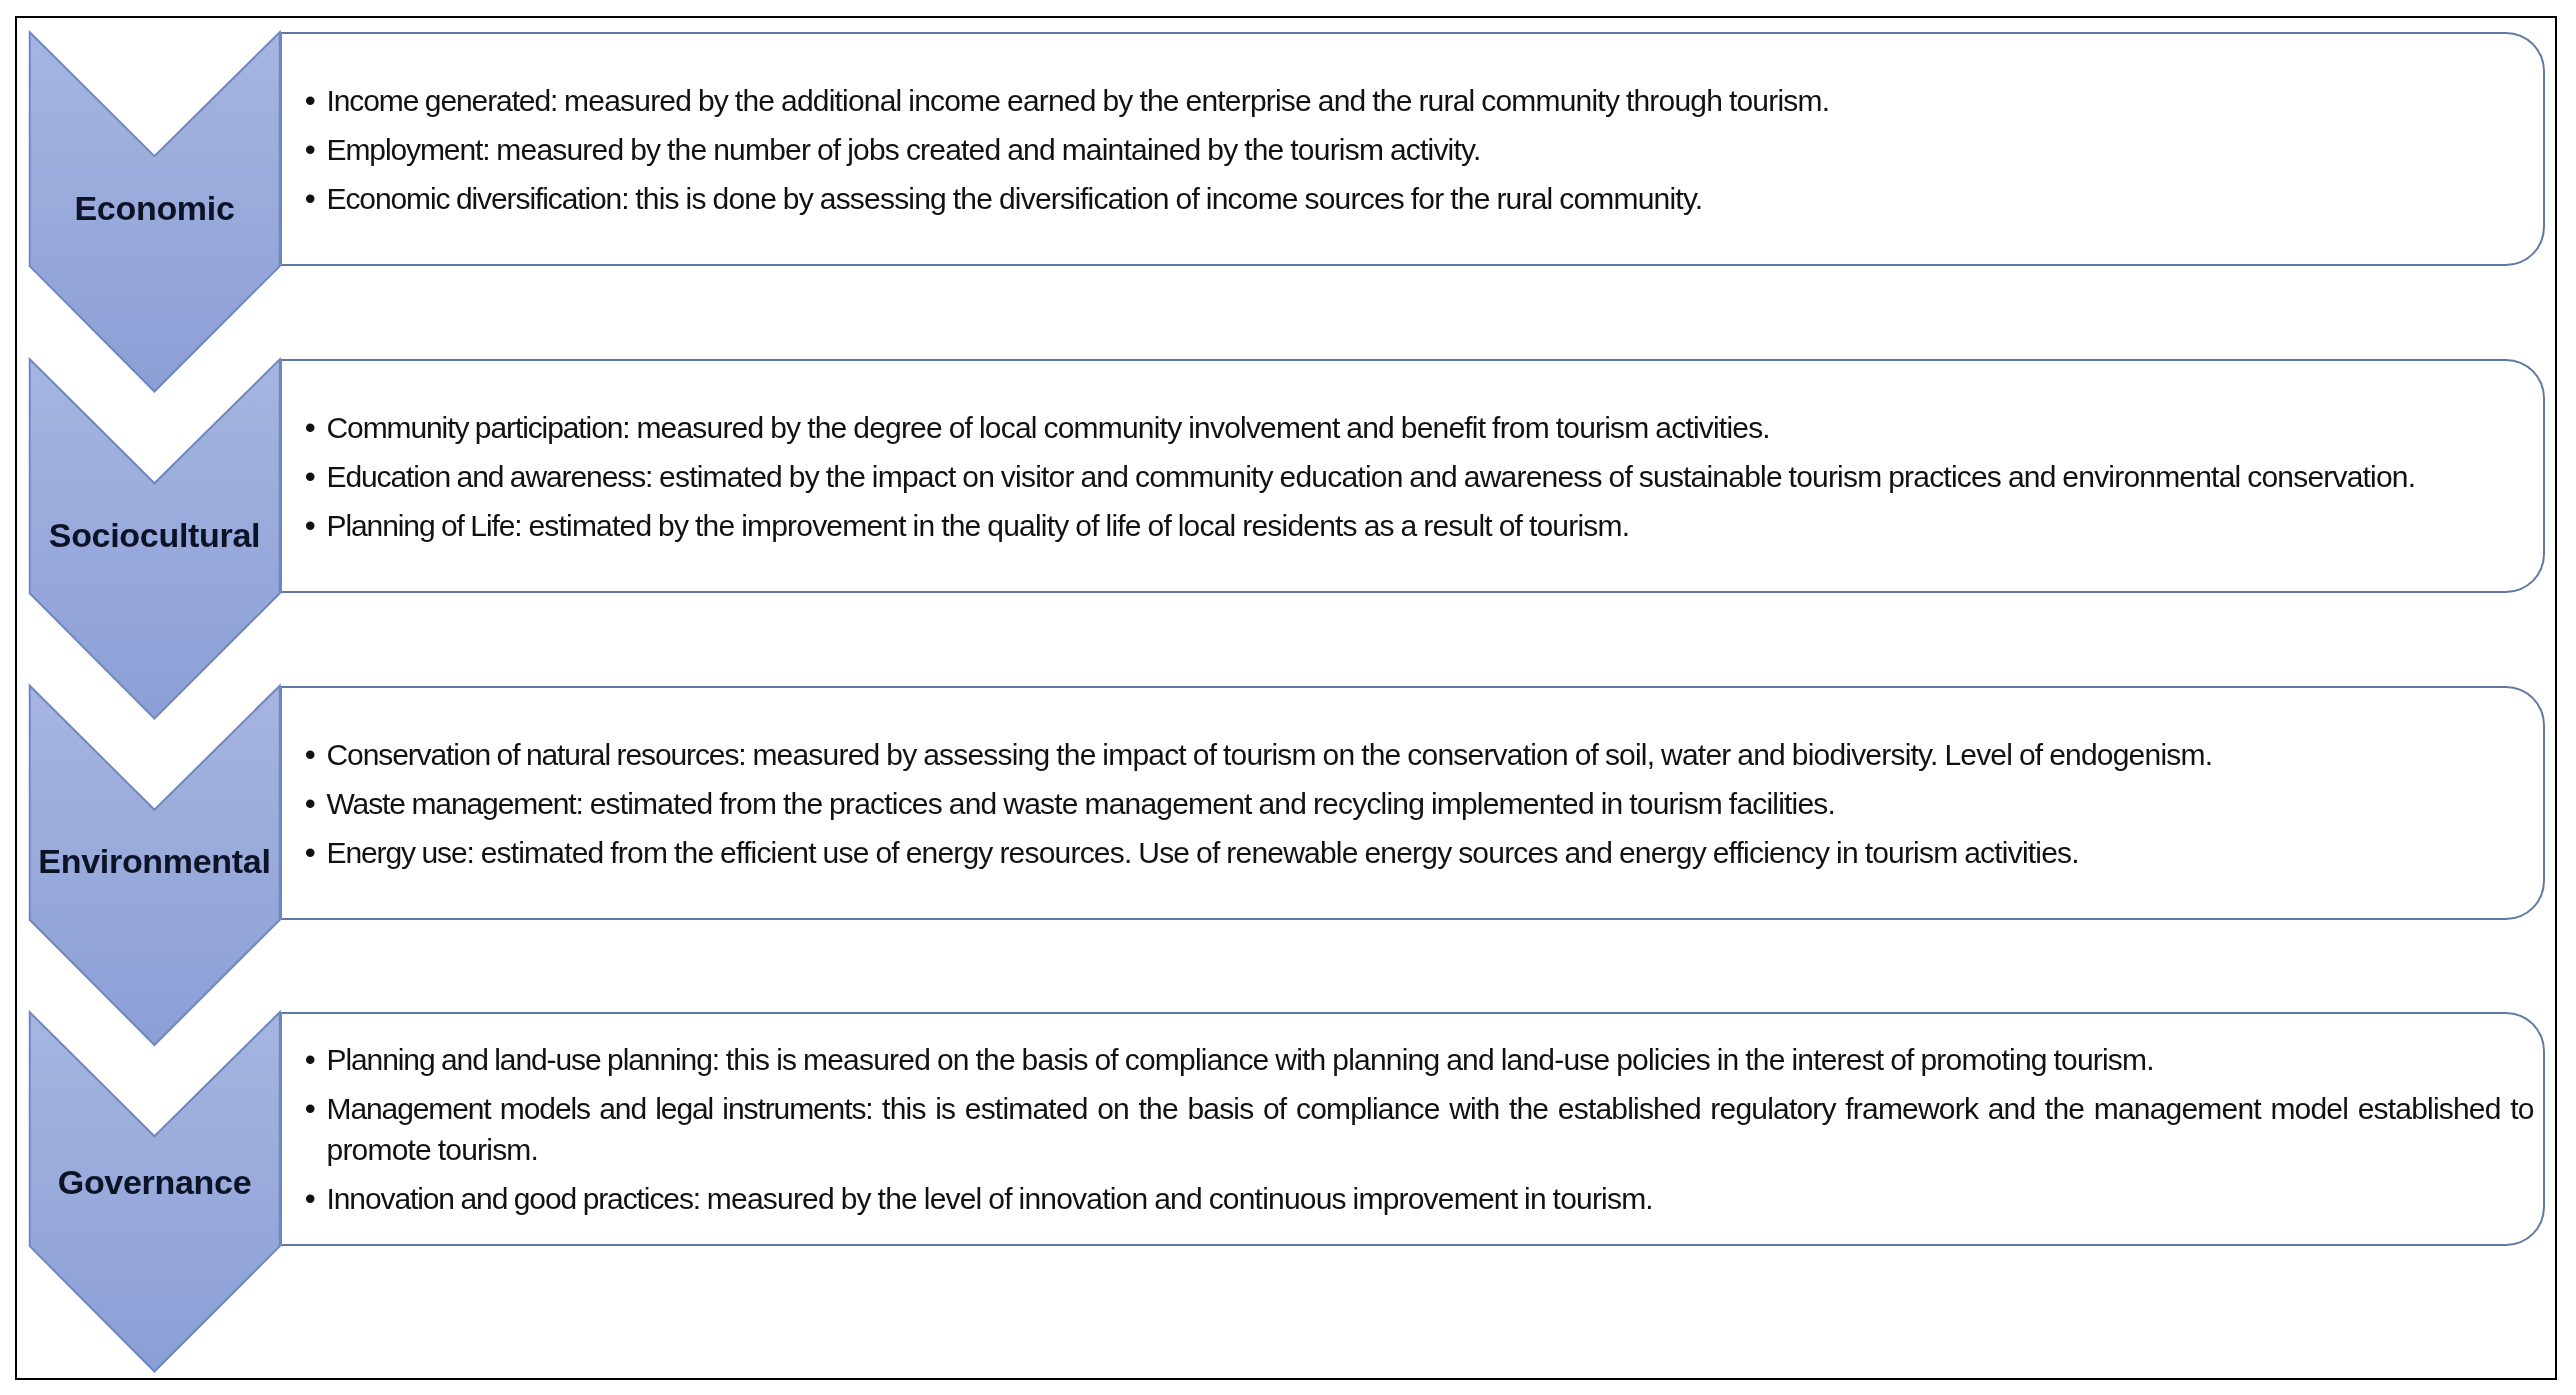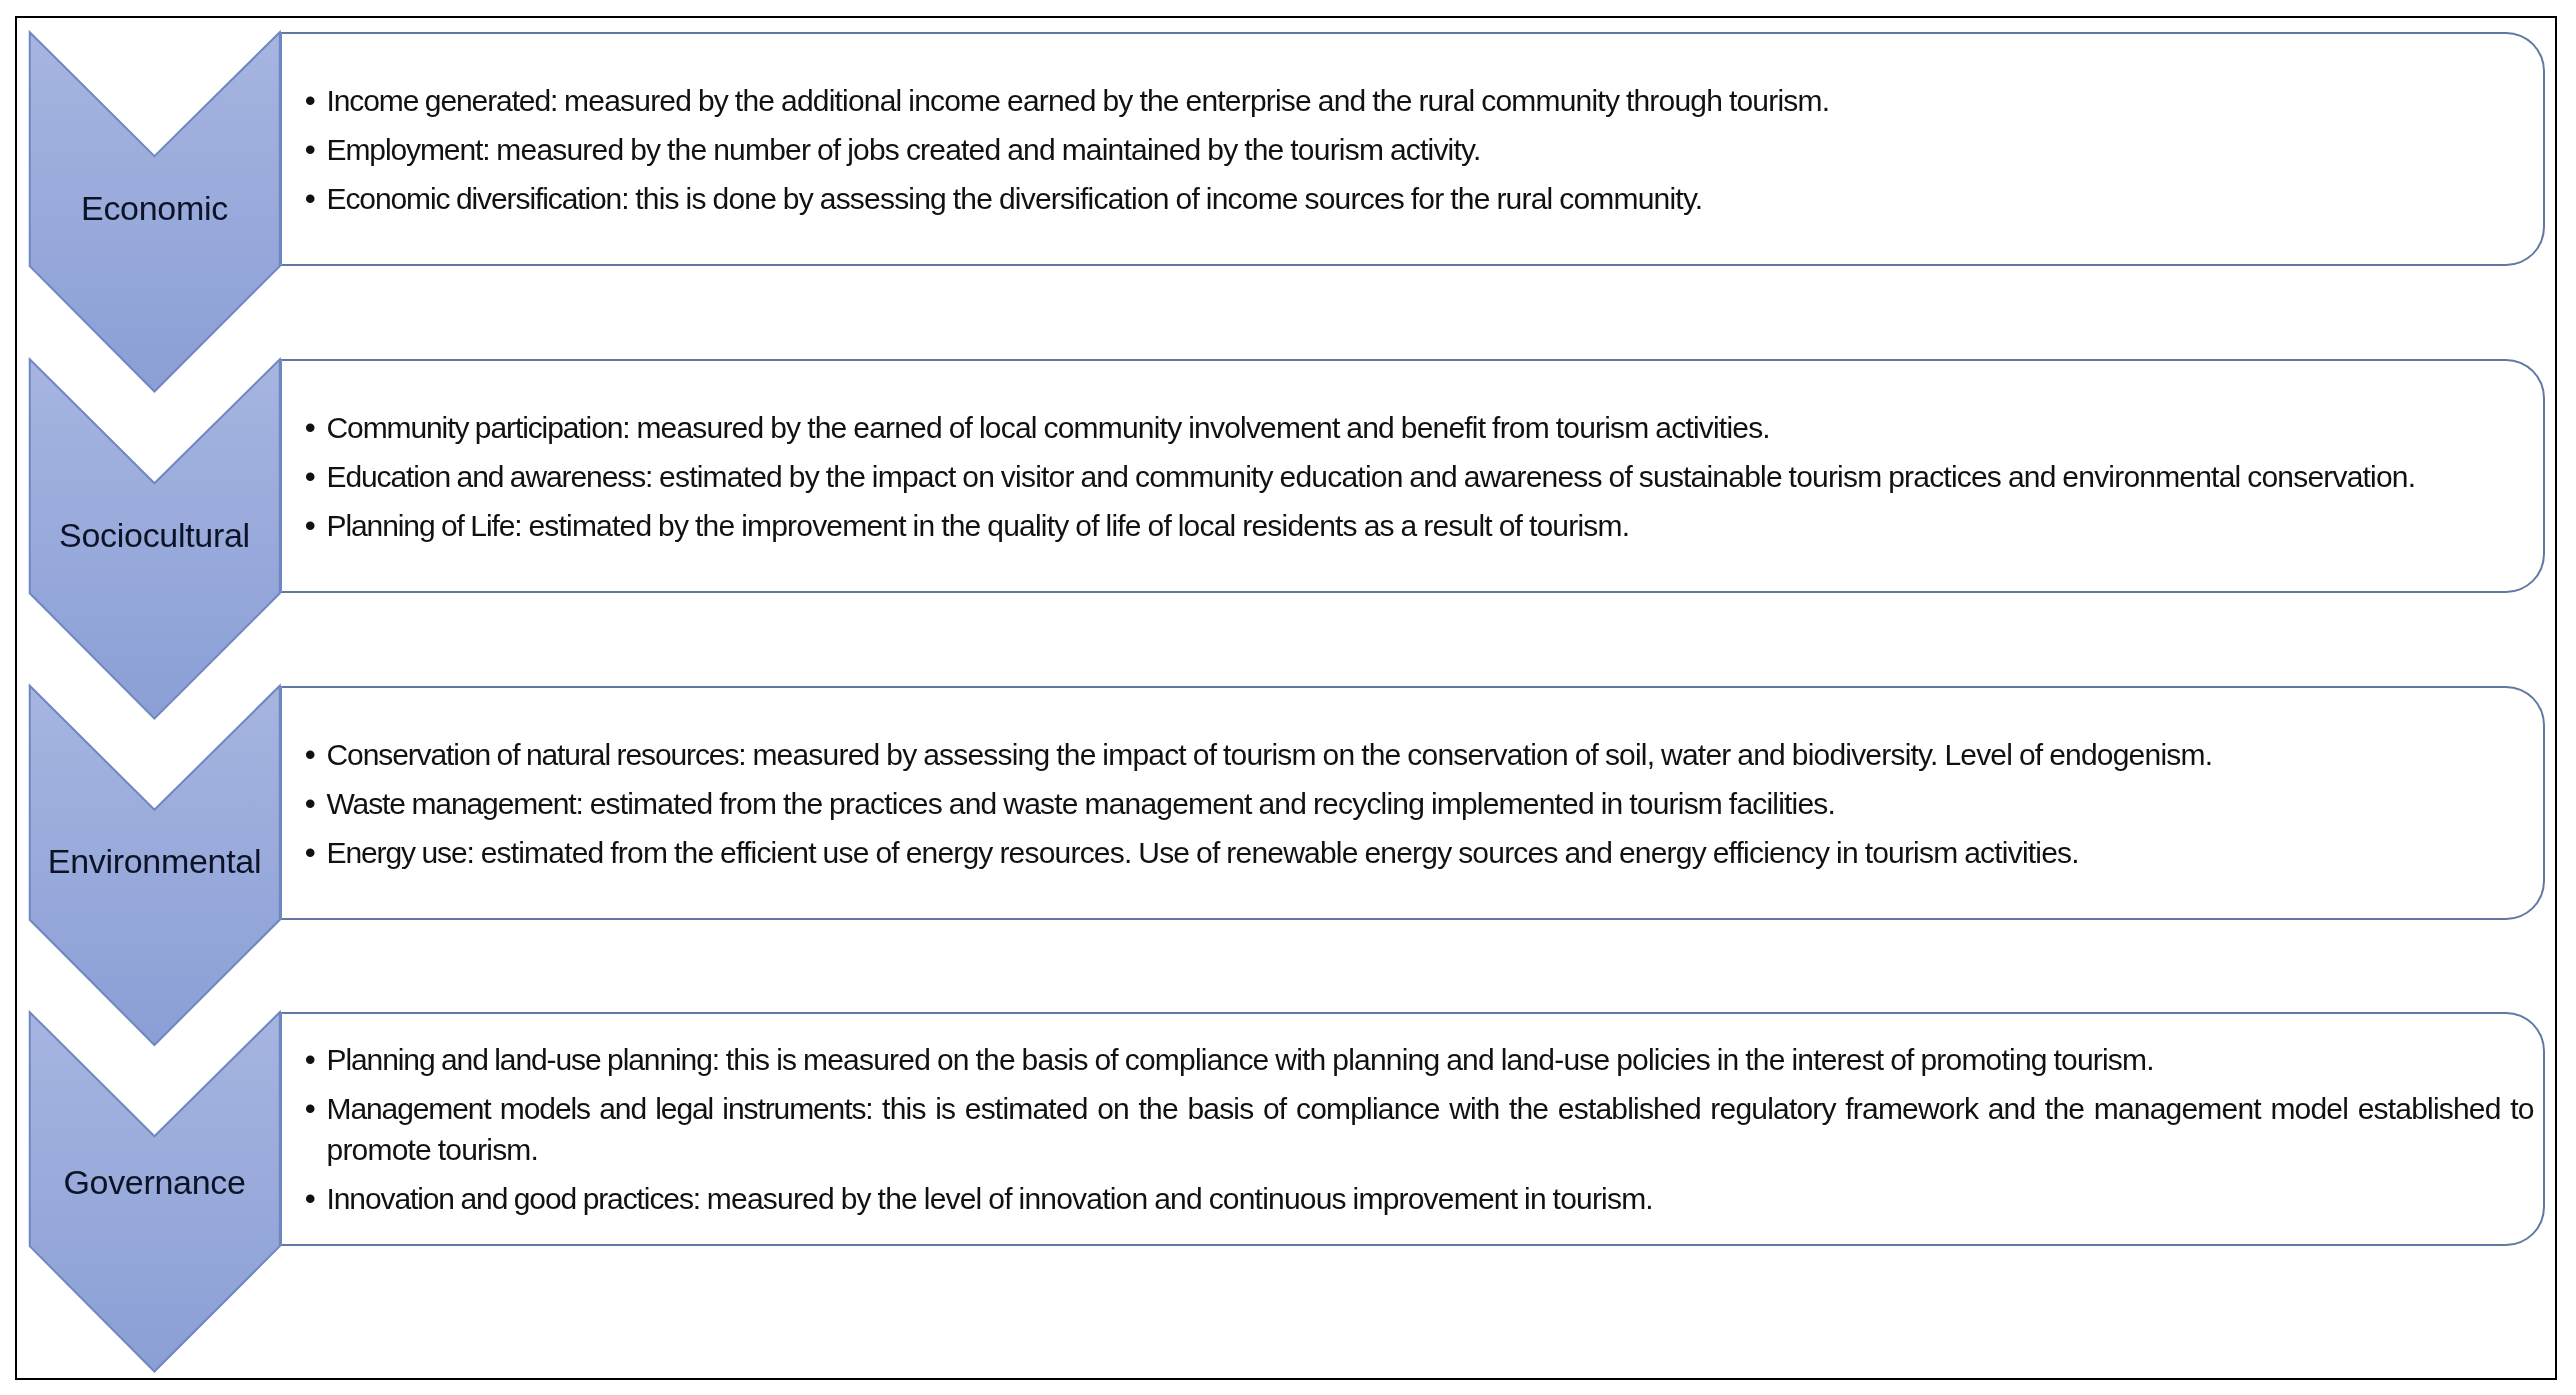--- a/index.html
+++ b/index.html
@@ -65,21 +65,21 @@
     }
     .item .label {
       font-weight: normal;
       letter-spacing: -1.1px;
     }
     .cat-label {
       position: absolute;
       left: 29.5px;
       width: 250px;
       text-align: center;
-      font-weight: normal;
+      font-weight: bold;
       font-size: 34px;
       line-height: 40px;
       color: #0d1326;
       letter-spacing: -0.3px;
     }
   </style>
 </head>
 <body>
 
 <div class="frame"></div>
@@ -113,21 +113,21 @@
   </div>
   <div class="item">
     <span class="bullet">•</span>
     <span class="label">Economic diversification:</span><span> this is done by assessing the diversification of income sources for the rural community.</span>
   </div>
 </div>
 
 <div class="box" style="top:359px;">
   <div class="item">
     <span class="bullet">•</span>
-    <span class="label">Community participation:</span><span> measured by the earned of local community involvement and benefit from tourism activities.</span>
+    <span class="label">Community participation:</span><span> measured by the degree of local community involvement and benefit from tourism activities.</span>
   </div>
   <div class="item">
     <span class="bullet">•</span>
     <span class="label">Education and awareness:</span><span> estimated by the impact on visitor and community education and awareness of sustainable tourism practices and environmental conservation.</span>
   </div>
   <div class="item">
     <span class="bullet">•</span>
     <span class="label">Planning of Life:</span><span> estimated by the improvement in the quality of life of local residents as a result of tourism.</span>
   </div>
 </div>

